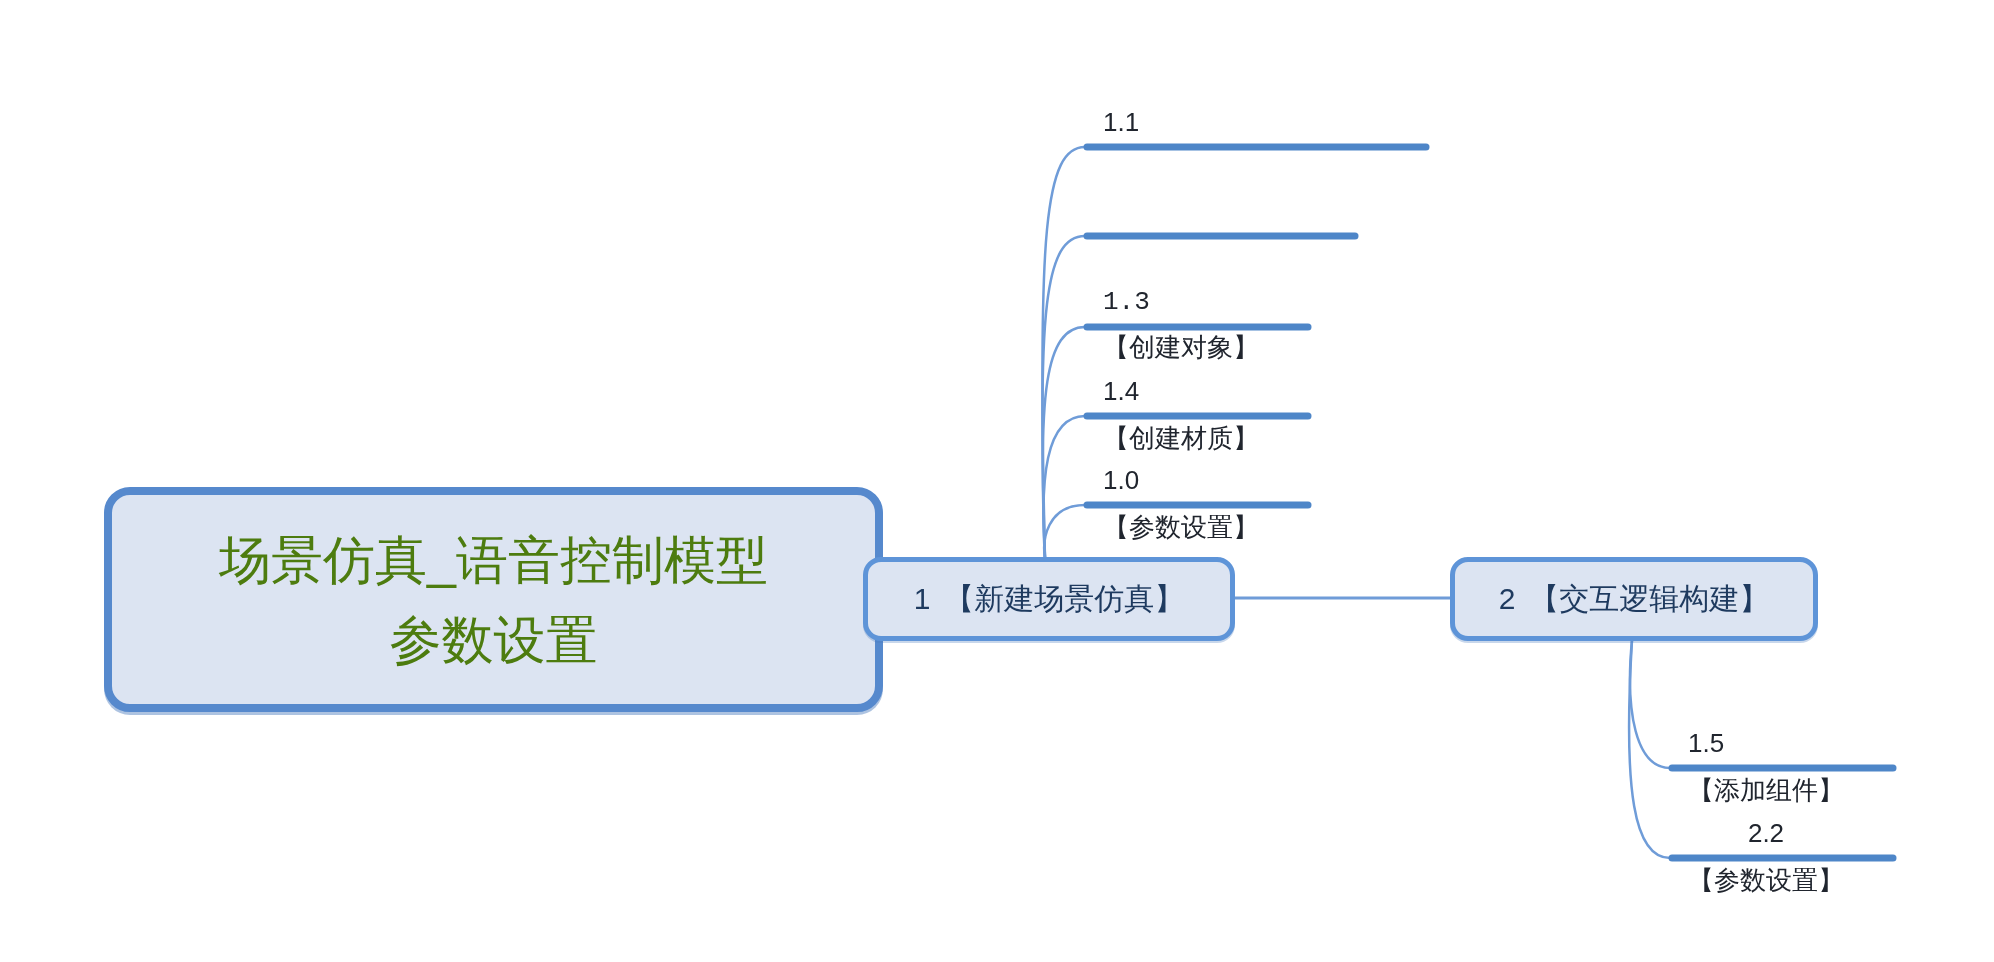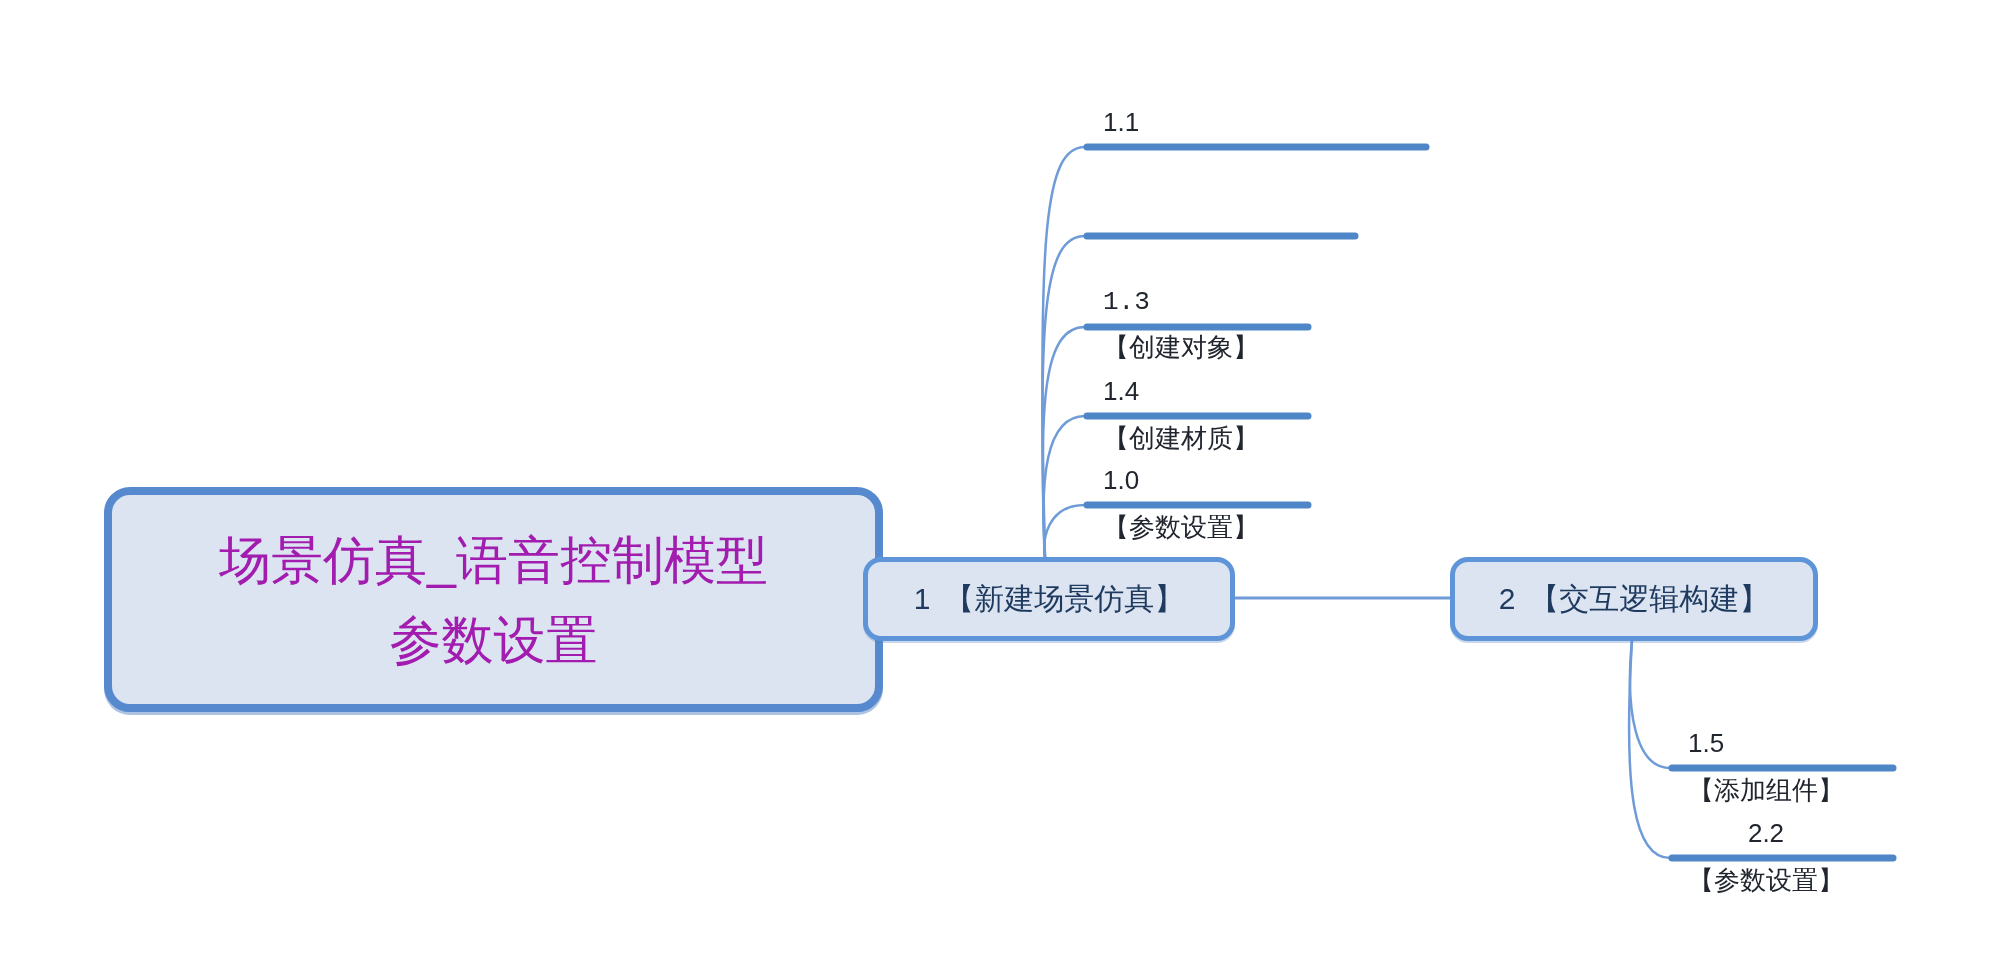--- a/index.html
+++ b/index.html
@@ -32,21 +32,21 @@
     justify-content: center;
   }
   .root-topic {
     left: 104px;
     top: 487px;
     width: 779px;
     height: 225px;
     border: 8px solid #5689cd;
     border-radius: 26px;
     box-shadow: 0 3px 0 rgba(74, 123, 189, 0.45);
-    color: #a21caf;
+    color: #4d7c0f;
     font-size: 52px;
     text-align: center;
     flex-direction: column;
     line-height: 80px;
   }
   .main-topic {
     border: 5px solid #5e94d8;
     border-radius: 18px;
     box-shadow: 0 2px 0 rgba(74, 123, 189, 0.3);
     color: #1e3a5f;

